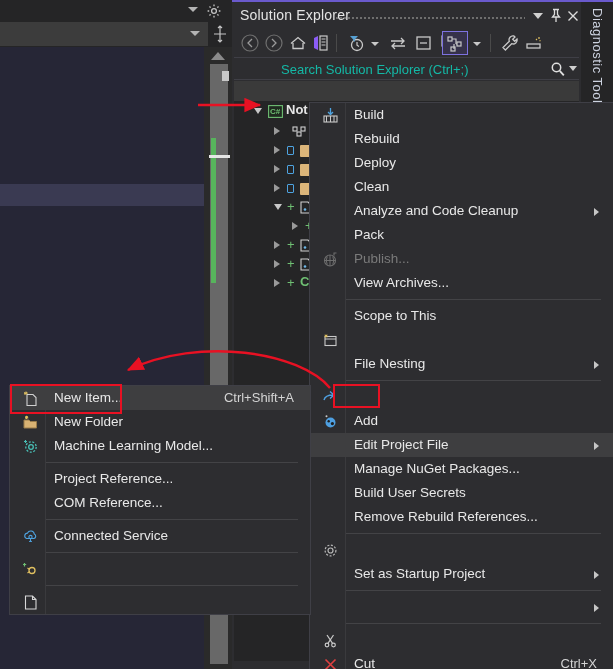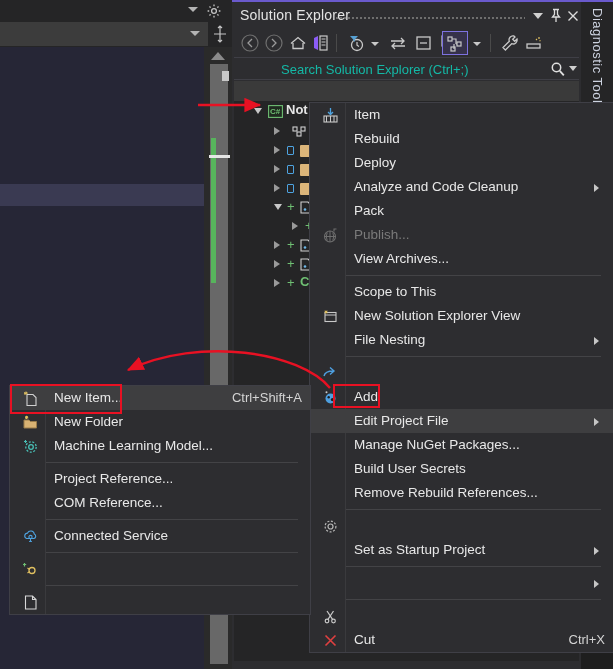--- a/index.html
+++ b/index.html
@@ -78,21 +78,21 @@
       writing-mode:vertical-rl;font-size:13px;color:#cdd3e0;letter-spacing:.5px;}
   #diag-rest{left:581px;top:272px;width:32px;height:397px;background:#1e1e1e;}
 
   
   #ctx-menu{left:310px;top:103px;width:303px;background:#2d2d30;
       box-shadow:0 0 0 1px #3f3f46;}
   .mi{position:relative;height:24px;line-height:24px;font-size:13.5px;color:#e8e8e8;
       padding-left:44px;white-space:nowrap;}
   .mi.dim{color:#7a7a7a;}
   .mi.hl{background:#3e3e40;}
-  .mi .short{position:absolute;right:8px;top:0;font-size:13px;color:#d4d4d4;}
+  .mi .short{position:absolute;right:16px;top:0;font-size:13px;color:#d4d4d4;}
   .mi .arrow{position:absolute;right:14px;top:9px;width:0;height:0;
       border-top:4px solid transparent;border-bottom:4px solid transparent;border-left:5px solid #c6c6c6;}
   .mi .ico{position:absolute;left:12px;top:4px;width:17px;height:17px;}
   .msep{height:1px;background:#434346;margin:4px 12px 4px 36px;}
   #ctx-icon-gutter{position:absolute;left:0;top:0;width:35px;bottom:0;background:#2d2d30;
       border-right:1px solid #3a3a3d;}
 
   
   #sub-menu{left:10px;top:386px;width:300px;background:#2d2d30;box-shadow:0 0 0 1px #3f3f46;}
   #sub-icon-gutter{position:absolute;left:0;top:0;width:35px;bottom:0;background:#2d2d30;
@@ -363,27 +363,30 @@
   <div id="ctx-icon-gutter"></div>
 
   <div class="mi">
     <span class="ico">
       <svg viewBox="0 0 17 17" width="17" height="17">
           <path d="M8.5 1v6M6 5l2.5 2.5L11 5" stroke="#4ea3e0" stroke-width="1.3" fill="none"></path>
           <rect x="2" y="9" width="13" height="6" fill="none" stroke="#c9c9c9" stroke-width="1.1"></rect>
           <path d="M4.5 9v6M8.5 9v6M12 9v6" stroke="#c9c9c9" stroke-width="1"></path>
         </svg>
     </span>
-    <span>Item</span>
+    <span>Build</span>
   </div>
   <div class="mi">
     <span>Rebuild</span>
   </div>
   <div class="mi">
     <span>Deploy</span>
+  </div>
+  <div class="mi">
+    <span>Clean</span>
   </div>
   <div class="mi">
     <span>Analyze and Code Cleanup</span>
     <span class="arrow"></span>
   </div>
   <div class="mi">
     <span>Pack</span>
   </div>
   <div class="mi dim">
     <span class="ico">
@@ -405,21 +408,20 @@
     <span>Scope to This</span>
   </div>
   <div class="mi">
     <span class="ico">
       <svg viewBox="0 0 17 17" width="17" height="17">
           <rect x="3" y="4.5" width="11" height="9" fill="none" stroke="#c9c9c9" stroke-width="1.1"></rect>
           <path d="M3 7h11" stroke="#c9c9c9" stroke-width="1"></path>
           <path d="M4 2.5v3M2.5 4h3M3 2.8l2.2 2.4M5.2 2.8L3 5.2" stroke="#e0c060" stroke-width="1"></path>
         </svg>
     </span>
-    <span>New Solution Explorer View</span>
   </div>
   <div class="mi">
     <span>File Nesting</span>
     <span class="arrow"></span>
   </div>
 
   <div class="msep"></div>
 
   <div class="mi">
     <span class="ico">

